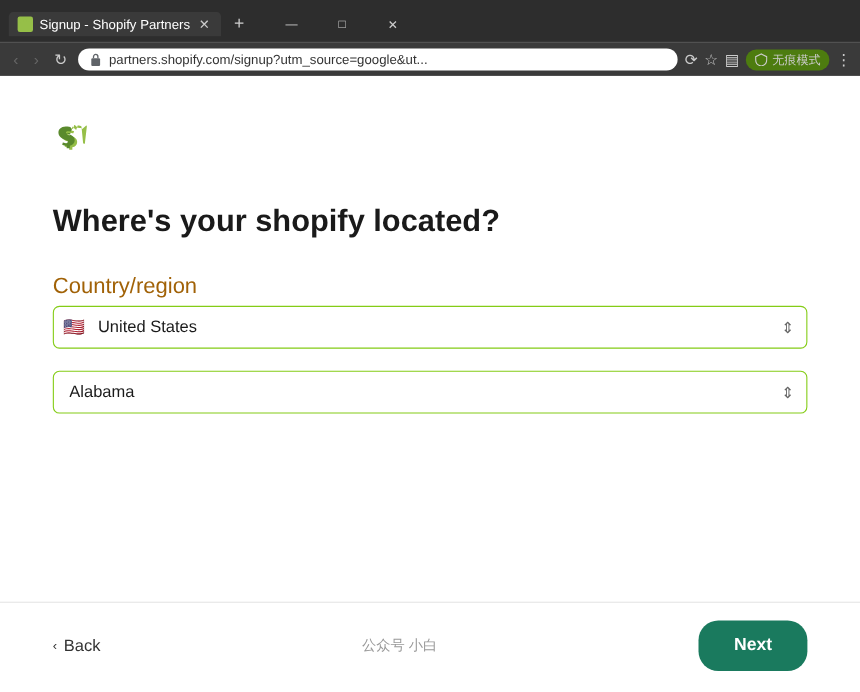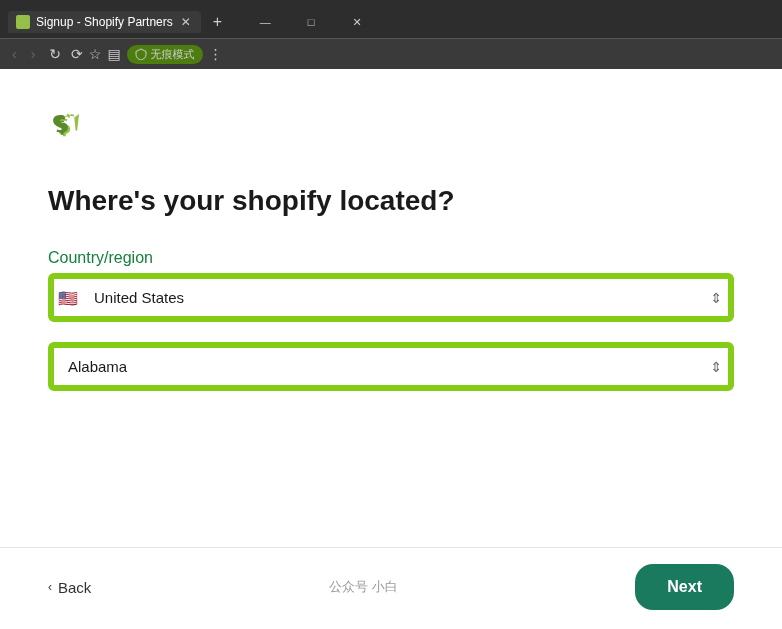--- a/index.html
+++ b/index.html
@@ -26,23 +26,23 @@
     
     .page-content { background: #fff; padding: 40px 48px; position: relative; height: calc(629px - 72px); }
     
     .shopify-logo { display: flex; align-items: center; gap: 8px; margin-bottom: 40px; }
     .shopify-bag { width: 32px; height: 36px; }
     .shopify-wordmark { font-size: 26px; font-weight: 700; color: #1a1a1a; letter-spacing: -0.5px; }
 
     .page-heading { font-size: 28px; font-weight: 700; color: #1a1a1a; margin-bottom: 32px; }
 
     .form-group { margin-bottom: 20px; }
-    .form-label { display: block; font-size: 16px; color: #15803d; margin-bottom: 6px; font-weight: 400; }
+    .form-label { display: block; font-size: 20px; color: #a16207; margin-bottom: 6px; font-weight: 400; }
     .form-select-wrapper { position: relative; }
-    .form-select { width: 100%; padding: 10px 36px 10px 40px; border: 6px solid #84cc16; border-radius: 6px; font-size: 15px; color: #1a1a1a; appearance: none; background: #fff; cursor: pointer; outline: none; }
+    .form-select { width: 100%; padding: 10px 36px 10px 40px; border: 1px solid #84cc16; border-radius: 6px; font-size: 15px; color: #1a1a1a; appearance: none; background: #fff; cursor: pointer; outline: none; }
     .select-arrow { position: absolute; right: 12px; top: 50%; transform: translateY(-50%); pointer-events: none; color: #666; font-size: 14px; }
     .flag-icon { position: absolute; left: 10px; top: 50%; transform: translateY(-50%); font-size: 16px; pointer-events: none; }
     .state-select { padding-left: 14px; }
 
     
     .bottom-bar { position: absolute; bottom: 0; left: 0; right: 0; display: flex; align-items: center; justify-content: space-between; padding: 16px 48px; border-top: 1px solid #e5e5e5; background: #fff; }
     .back-btn { display: flex; align-items: center; gap: 6px; color: #333; font-size: 15px; cursor: pointer; background: none; border: none; }
     .back-chevron { font-size: 12px; }
     .watermark { color: #999; font-size: 13px; }
     .next-btn { background: #1a7a5e; color: #fff; border: none; border-radius: 18px; padding: 14px 32px; font-size: 16px; font-weight: 600; cursor: pointer; }
@@ -71,20 +71,27 @@
       <div class="wc-btn">—</div>
       <div class="wc-btn">□</div>
       <div class="wc-btn wc-close">✕</div>
     </div>
   </div>
 
   <div class="browser-toolbar">
     <span class="nav-btn disabled">‹</span>
     <span class="nav-btn disabled">›</span>
     <span class="nav-btn">↻</span>
+    <div class="address-bar">
+      <svg width="12" height="12" viewBox="0 0 12 12" fill="none">
+        <rect x="2" y="5" width="8" height="7" rx="1" fill="#5f6368"></rect>
+        <path d="M4 5V3.5a2 2 0 014 0V5" stroke="#5f6368" stroke-width="1.2" fill="none"></path>
+      </svg>
+      <span class="address-text">partners.shopify.com/signup?utm_source=google&amp;ut...</span>
+    </div>
     <div class="toolbar-actions">
       <span class="toolbar-icon">⟳</span>
       <span class="toolbar-icon">☆</span>
       <span class="toolbar-icon">▤</span>
       <div class="privacy-badge">
         <svg width="12" height="12" viewBox="0 0 12 12" fill="none">
           <path d="M6 1L1 3.5v3C1 9.5 3.5 11.5 6 12c2.5-.5 5-2.5 5-5.5v-3L6 1z" fill="none" stroke="#ccc" stroke-width="1"></path>
         </svg>
         <span>无痕模式</span>
       </div>

